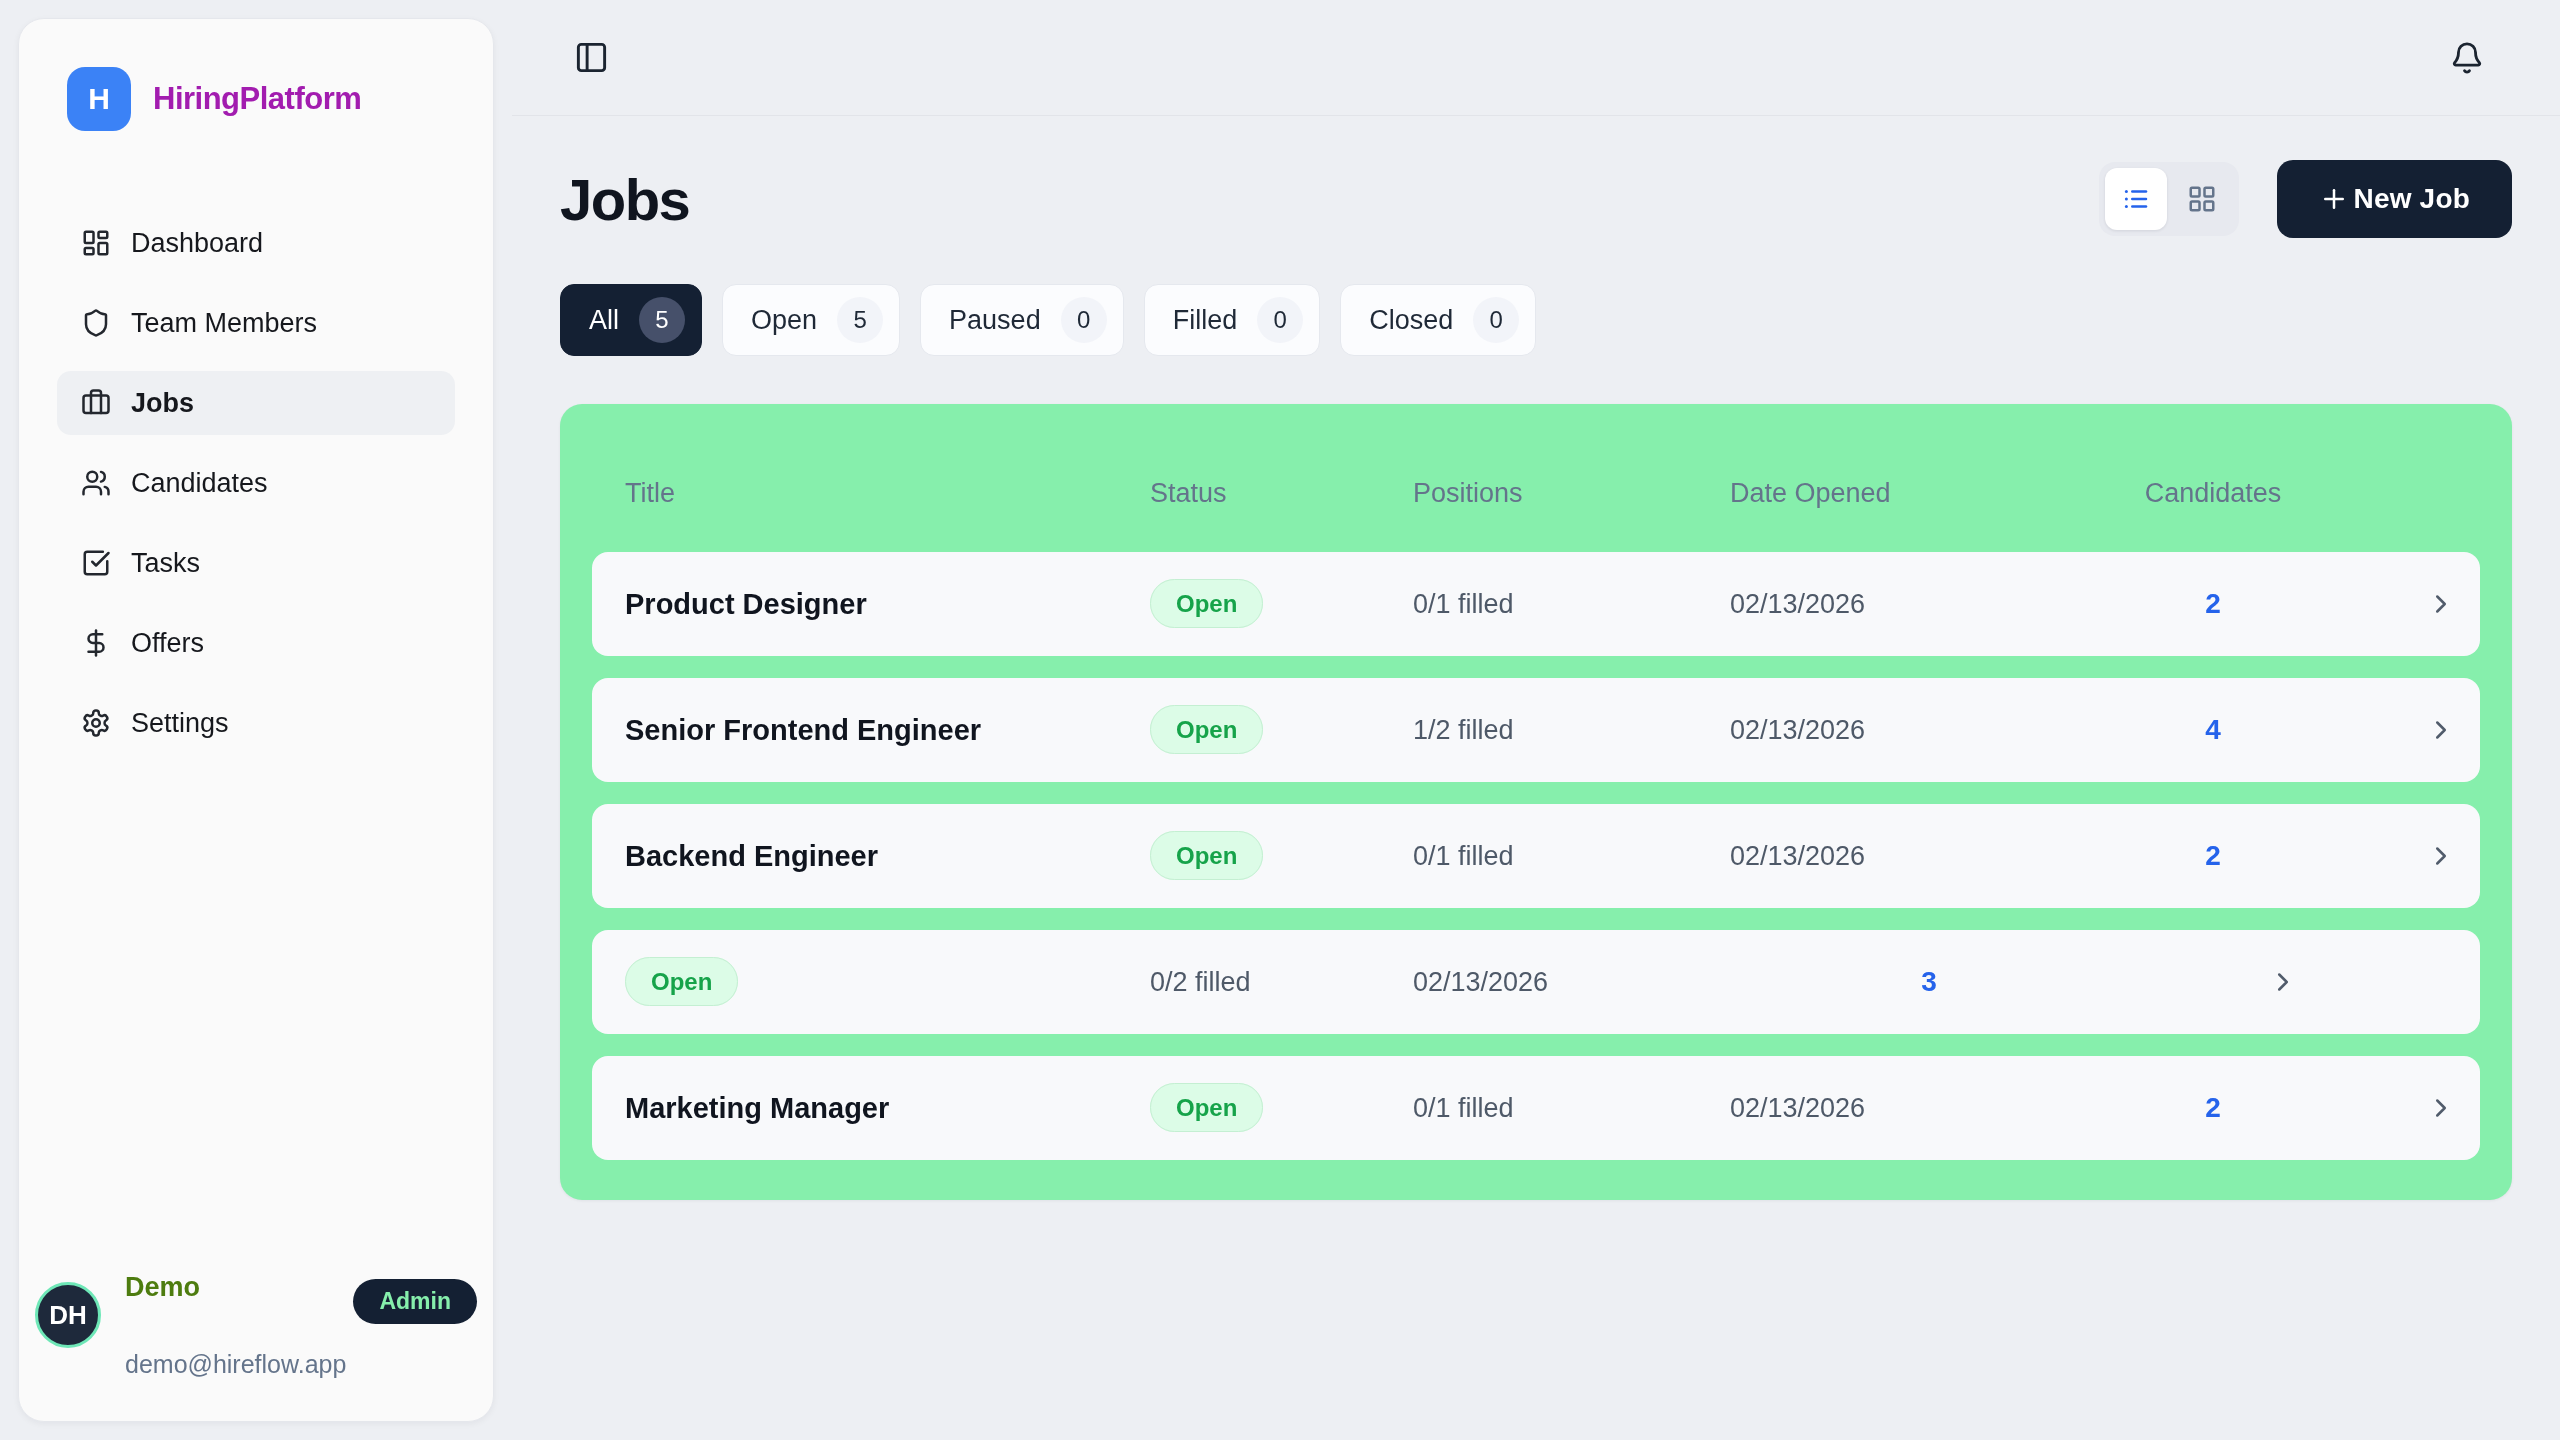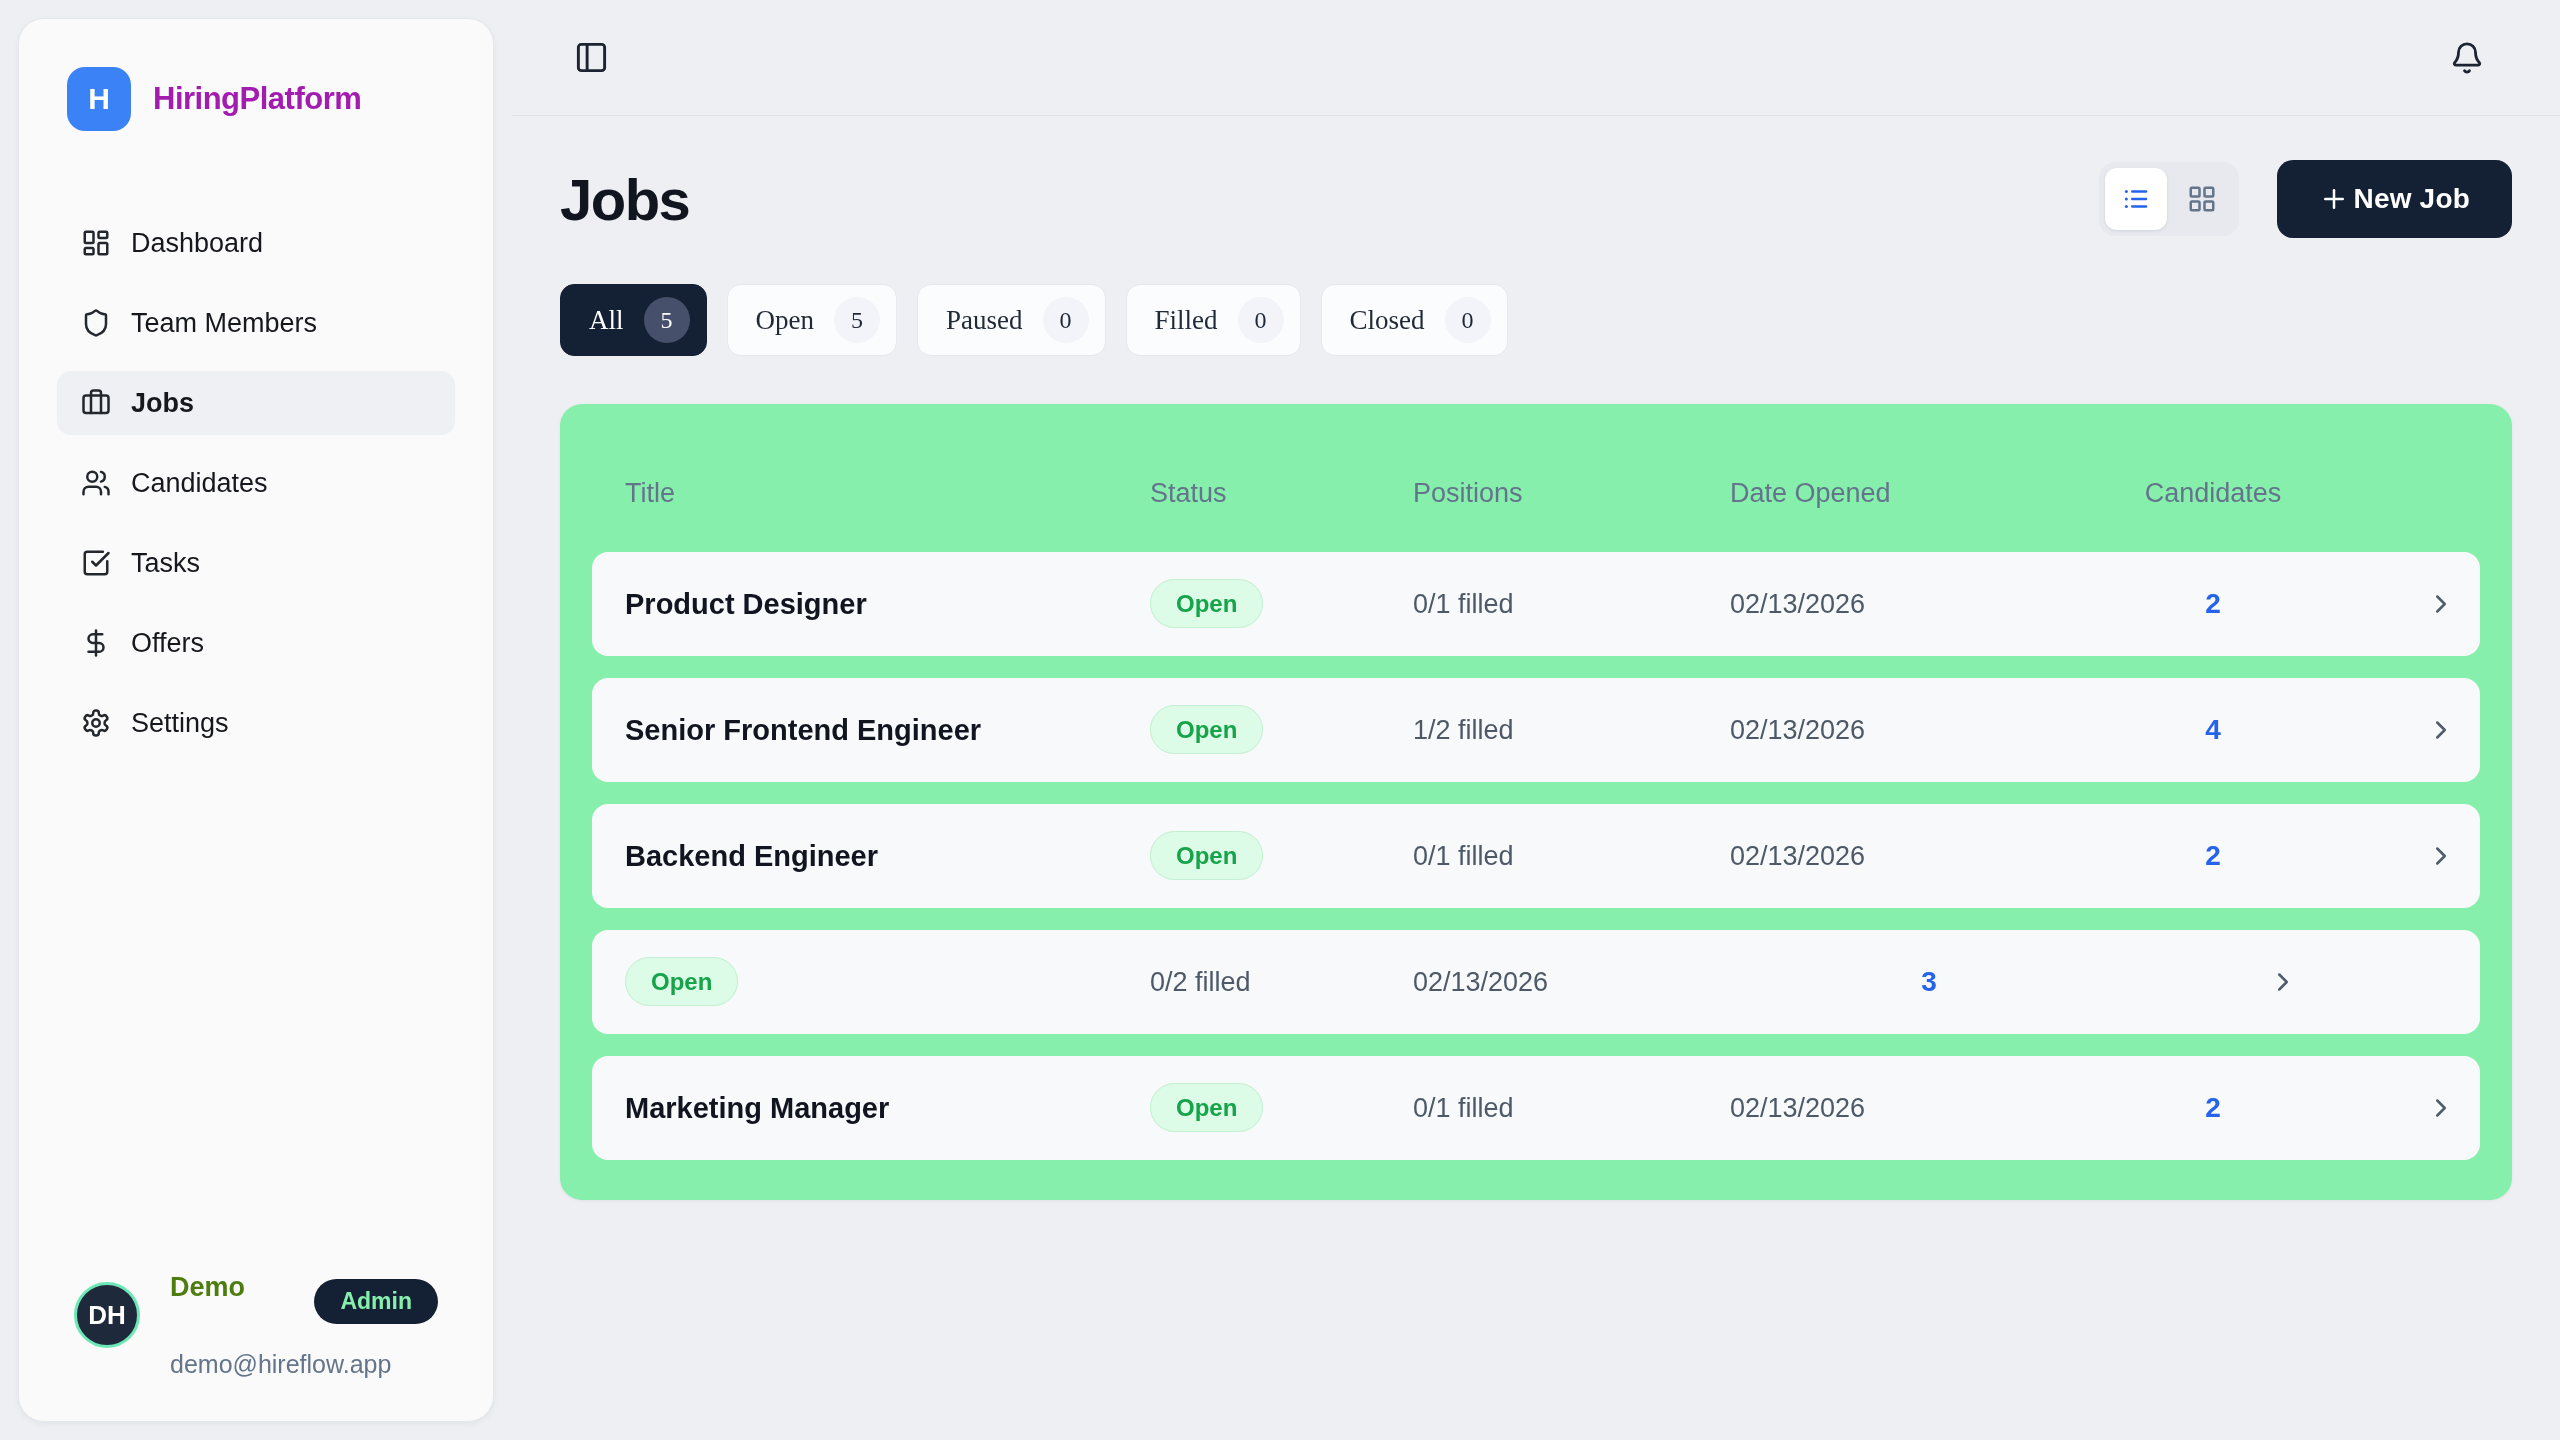--- a/index.html
+++ b/index.html
@@ -34,21 +34,21 @@
 
   .nav { margin-top: 80px; padding: 0 38px; display: flex; flex-direction: column; gap: 16px; flex: 1; }
   .nav-item {
     display: flex; align-items: center; gap: 20px;
     height: 64px; padding: 0 24px; border-radius: 14px;
     font-size: 27px; font-weight: 500; color: #16181d; cursor: pointer;
   }
   .nav-item.active { background: #eef0f3; font-weight: 600; }
   .nav-icon { width: 30px; height: 30px; color: #23272e; flex: none; }
 
-  .user-card { margin-top: auto; padding: 0 55px; display: flex; align-items: center; gap: 30px; }
+  .user-card { margin-top: auto; padding: 0 16px; display: flex; align-items: center; gap: 24px; }
   .avatar {
     width: 66px; height: 66px; border-radius: 50%;
     background: #1e293b; border: 3px solid #6ee7b7;
     color: #fff; font-size: 26px; font-weight: 600;
     display: flex; align-items: center; justify-content: center; flex: none;
   }
   .user-info { flex: 1; min-width: 0; }
   .user-top { display: flex; align-items: center; justify-content: space-between; }
   .user-name { font-size: 27px; font-weight: 700; color: #4d7c0f; }
   .role-badge {
@@ -92,21 +92,21 @@
     cursor: pointer; letter-spacing: 0.2px;
   }
   .plus-icon { width: 30px; height: 30px; }
 
   
   .filters { margin-top: 46px; display: flex; gap: 20px; }
   .filter-tab {
     height: 72px; display: flex; align-items: center; gap: 20px;
     padding: 0 16px 0 28px; border-radius: 14px;
     background: #fbfcfe; border: 1px solid #e5e8ee;
-    font-family: Liberation Serif, serif; font-size: 27px; font-weight: 500; color: #1f2937;
+    font-family: Liberation Sans, sans-serif; font-size: 27px; font-weight: 500; color: #1f2937;
     cursor: pointer;
   }
   .filter-count {
     min-width: 46px; height: 46px; padding: 0 8px; border-radius: 999px;
     background: #f2f4f9; color: #1f2937;
     display: flex; align-items: center; justify-content: center;
     font-size: 24px; font-weight: 500;
   }
   .filter-tab.active { background: #142033; border-color: #142033; color: #fff; }
   .filter-tab.active .filter-count { background: #46506a; color: #fff; }

